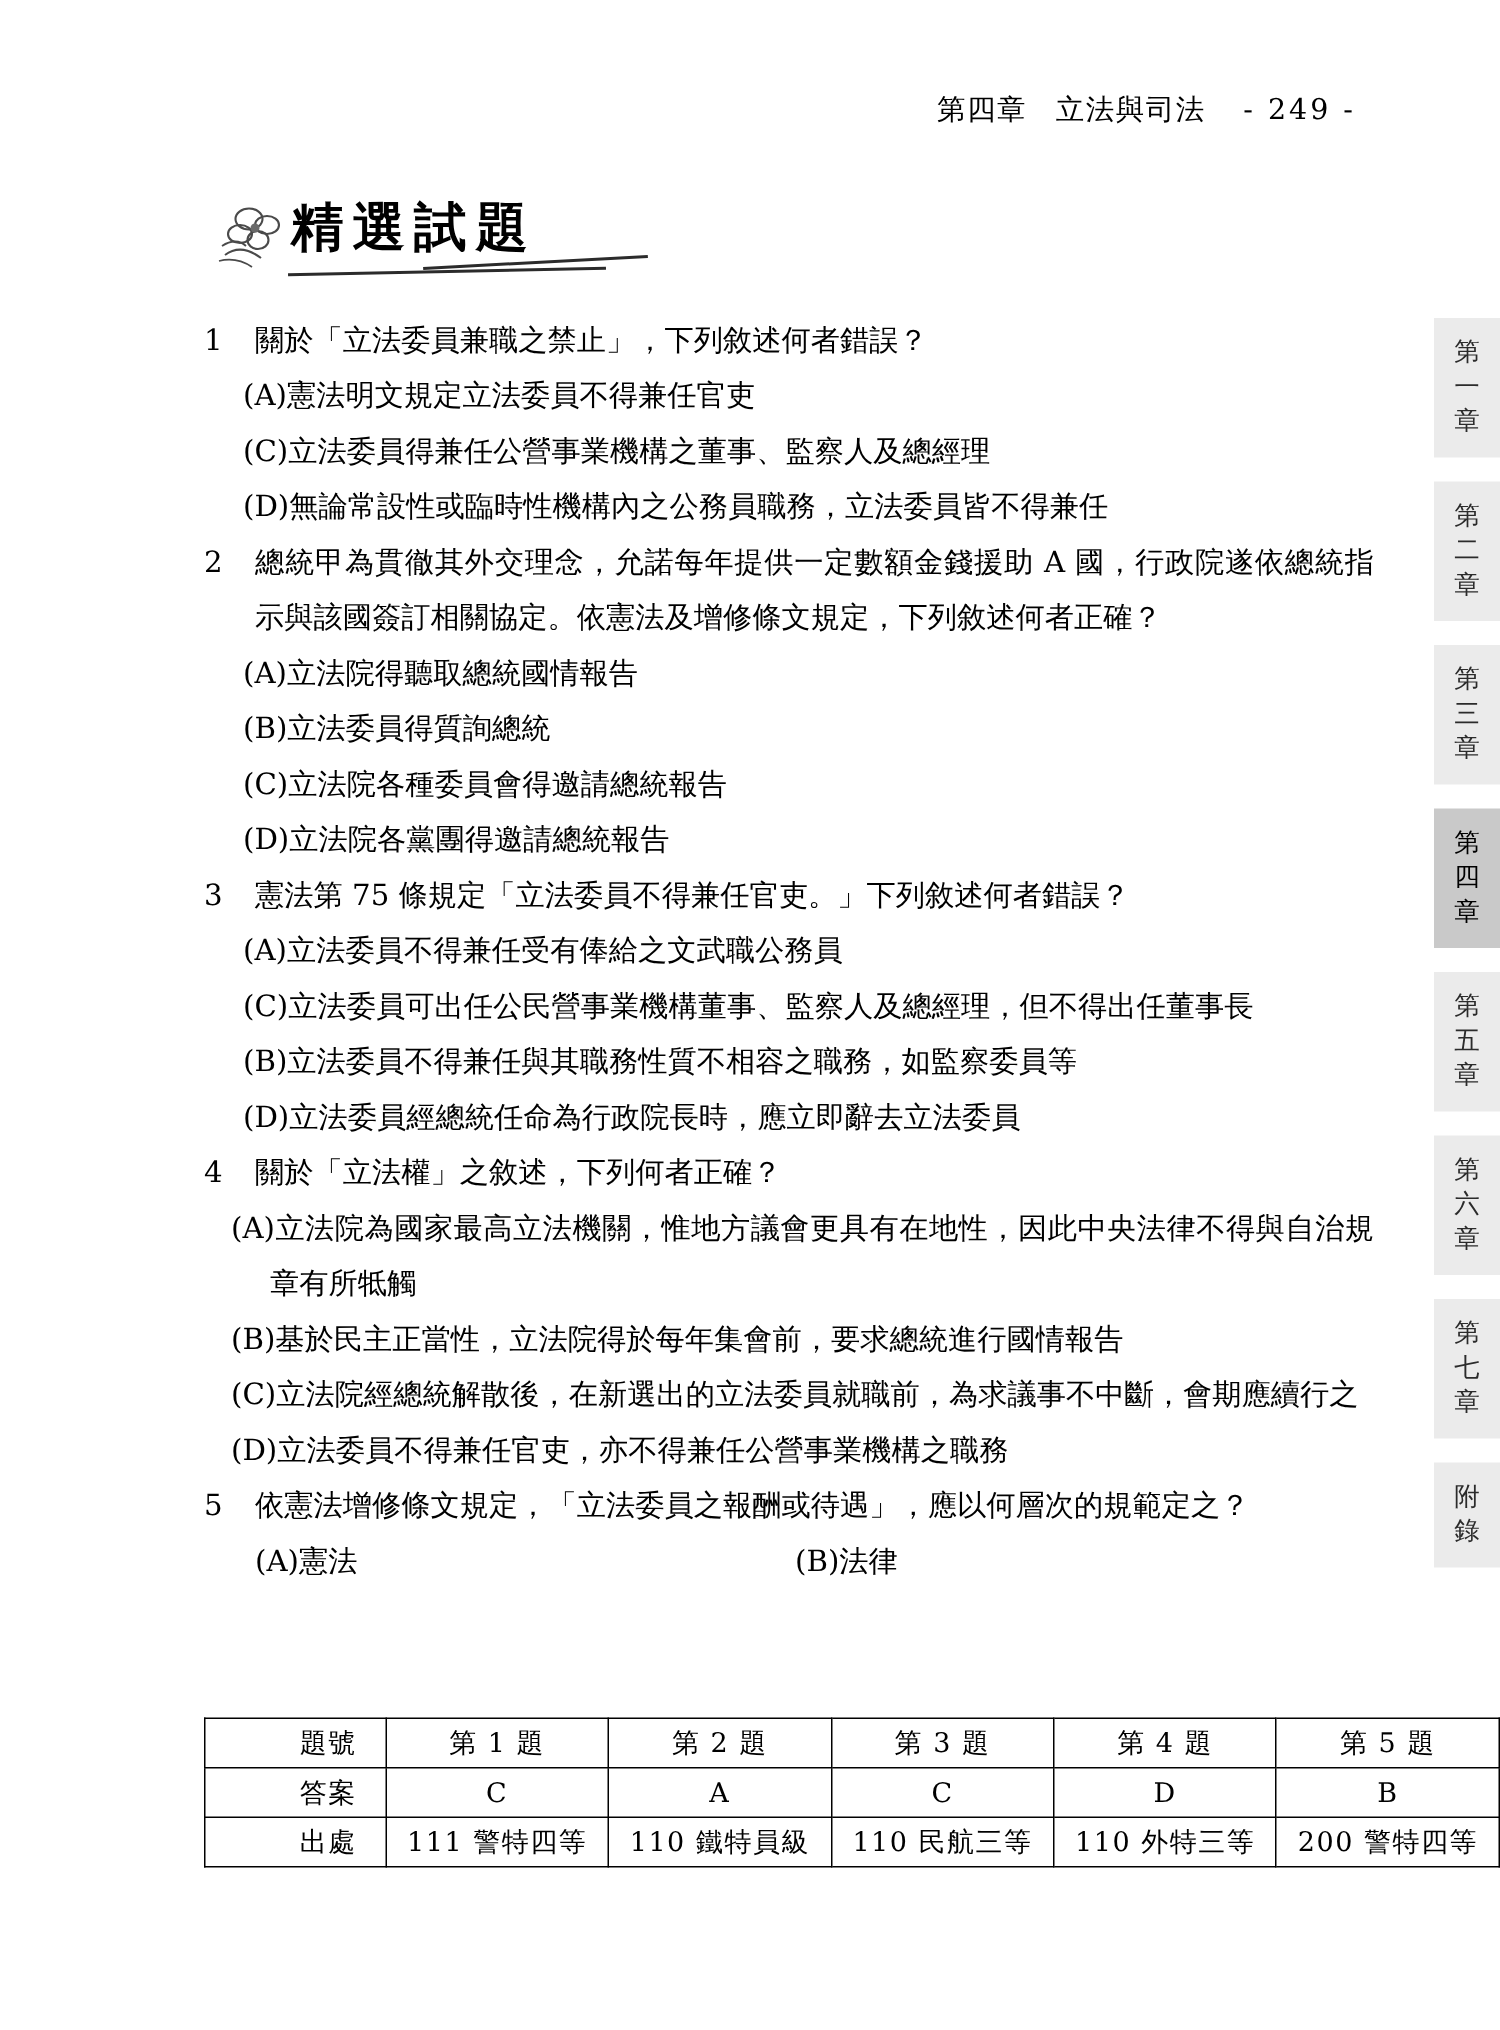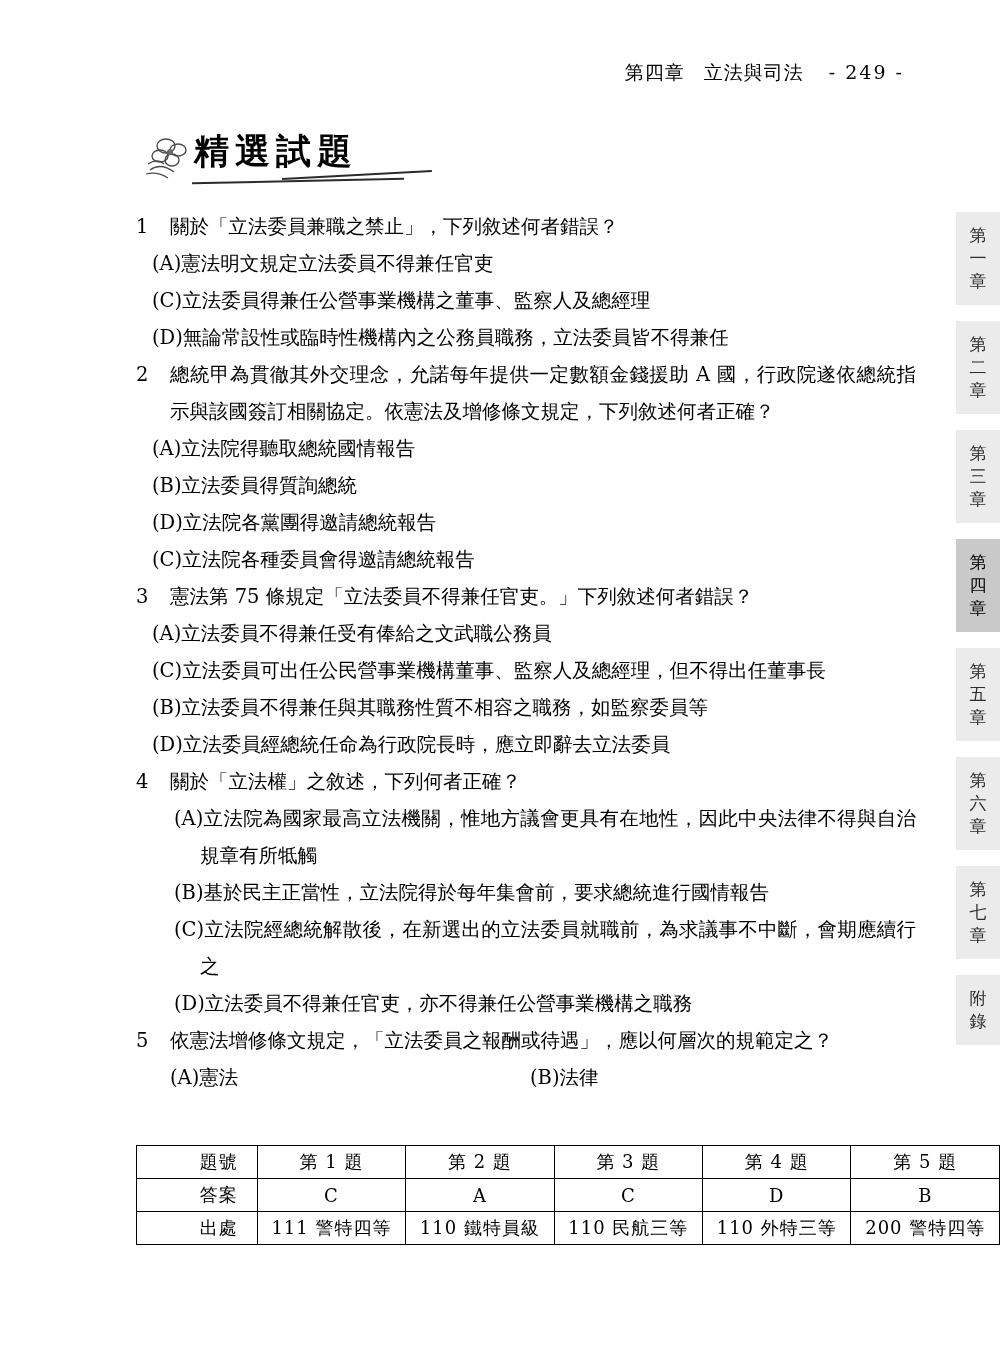--- a/index.html
+++ b/index.html
@@ -96,25 +96,25 @@
   .q-num {
     width: 34px;
     flex: none;
     text-align: left;
   }
   .q-stem {
     flex: 1;
     text-align: justify;
   }
   .opt {
-    margin-left: 16px;
+    margin-left: 26px;
     text-align: justify;
   }
   .opt-hang {
-    margin-left: 38px;
+    margin-left: 18px;
     padding-left: 26px;
     text-indent: -26px;
     text-align: justify;
   }
   .opt-row {
     margin-left: 34px;
     display: flex;
   }
   .opt-row .c1 { width: 360px; flex: none; }
   .opt-row .c2 { flex: 1; }
@@ -201,22 +201,22 @@
       <div class="opt">(D)無論常設性或臨時性機構內之公務員職務，立法委員皆不得兼任</div>
     </div>
 
     <div class="q">
       <div class="q-head">
         <div class="q-num">2</div>
         <div class="q-stem">總統甲為貫徹其外交理念，允諾每年提供一定數額金錢援助 A 國，行政院遂依總統指示與該國簽訂相關協定。依憲法及增修條文規定，下列敘述何者正確？</div>
       </div>
       <div class="opt">(A)立法院得聽取總統國情報告</div>
       <div class="opt">(B)立法委員得質詢總統</div>
+      <div class="opt">(C)立法院各種委員會得邀請總統報告</div>
       <div class="opt">(D)立法院各黨團得邀請總統報告</div>
-      <div class="opt">(C)立法院各種委員會得邀請總統報告</div>
     </div>
 
     <div class="q">
       <div class="q-head">
         <div class="q-num">3</div>
         <div class="q-stem">憲法第 75 條規定「立法委員不得兼任官吏。」下列敘述何者錯誤？</div>
       </div>
       <div class="opt">(A)立法委員不得兼任受有俸給之文武職公務員</div>
       <div class="opt">(C)立法委員可出任公民營事業機構董事、監察人及總經理，但不得出任董事長</div>
       <div class="opt">(B)立法委員不得兼任與其職務性質不相容之職務，如監察委員等</div>

